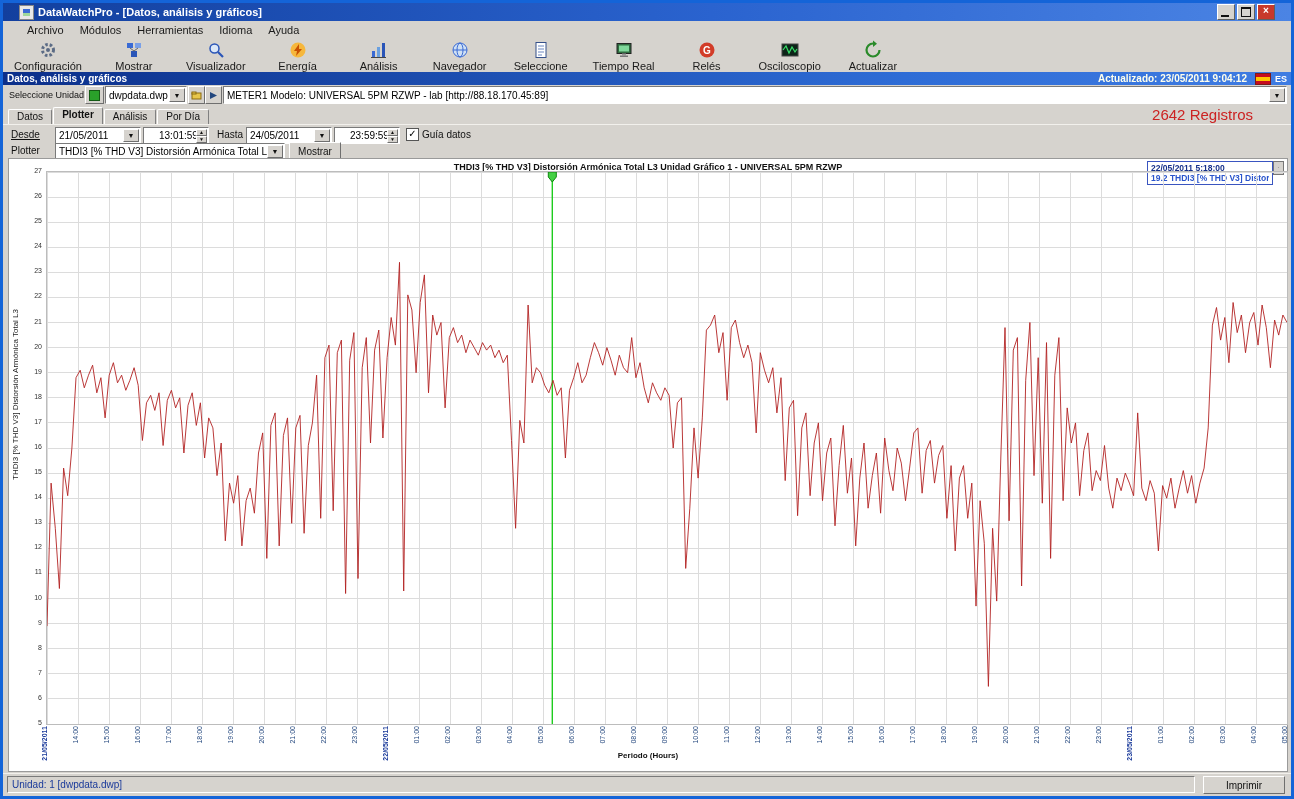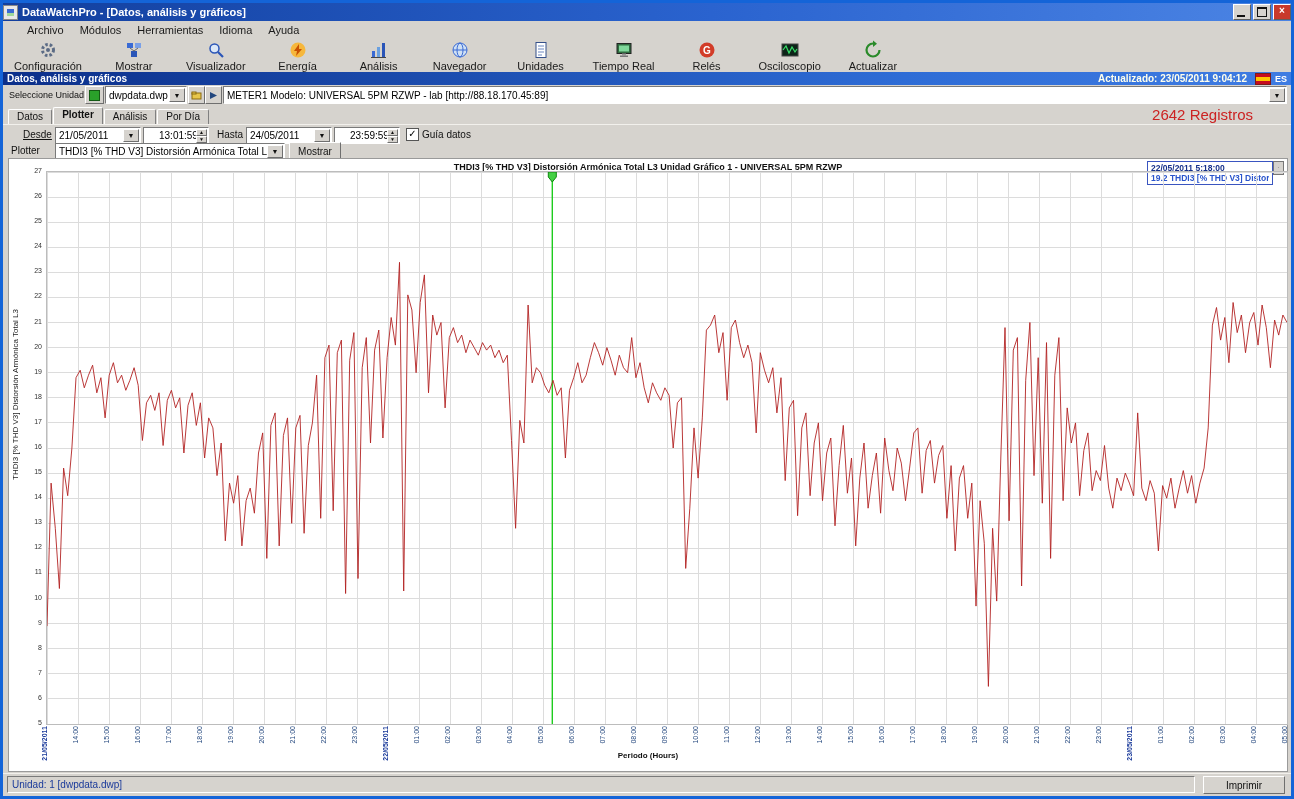--- a/index.html
+++ b/index.html
@@ -4,21 +4,21 @@
 <style>
   html,body{margin:0;padding:0;background:#555;}
   #page{position:relative;width:1294px;height:799px;overflow:hidden;
         font-family:"Liberation Sans","DejaVu Sans",sans-serif;
         -webkit-font-smoothing:antialiased;}
   .window{position:absolute;inset:0;border:3px solid #1464d8;background:#d6d3ce;}
 
   
   .titlebar{position:absolute;left:0;right:0;top:0;height:18px;
     background:linear-gradient(90deg,#123f9e 0%,#2a63cf 55%,#4b84e4 100%);
-    display:flex;align-items:center;padding:0 0;color:#fff;}
+    display:flex;align-items:center;padding:0 16px;color:#fff;}
   .titlebar .appicon{width:13px;height:13px;margin-right:4px;background:#e8e8e8;border:1px solid #888;
     display:flex;align-items:center;justify-content:center;}
   .titlebar .appicon i{display:block;width:7px;height:7px;background:
     linear-gradient(#3a6ad4 50%,#9fd89a 50%);}
   .titlebar .title{font-size:11px;font-weight:bold;white-space:nowrap;}
   .winbtns{margin-left:auto;display:flex;gap:2px;}
   .winbtn{width:16px;height:14px;background:#d6d3ce;border:1px solid;border-color:#fff #5f5f5f #5f5f5f #fff;
     font-size:9px;line-height:12px;text-align:center;color:#111;position:relative;}
   .winbtn.min::after{content:"";position:absolute;left:3px;right:5px;bottom:2px;height:2px;background:#111;}
   .winbtn.rest::after{content:"";position:absolute;left:3px;top:2px;width:8px;height:7px;
@@ -185,21 +185,21 @@
       <span class="tlabel">Navegador</span>
     </div>
     <div class="titem">
       <span class="ticon"><svg width="20" height="20" viewBox="0 0 20 20">
               <rect x="5" y="2.5" width="10" height="15" fill="#fff" stroke="#35508a"></rect>
               <line x1="7" y1="6" x2="13" y2="6" stroke="#6a86c0"></line>
               <line x1="7" y1="9" x2="13" y2="9" stroke="#6a86c0"></line>
               <line x1="7" y1="12" x2="13" y2="12" stroke="#6a86c0"></line>
               <line x1="7" y1="15" x2="11" y2="15" stroke="#6a86c0"></line>
             </svg></span>
-      <span class="tlabel">Unidades</span>
+      <span class="tlabel">Seleccione</span>
     </div>
     <div class="titem">
       <span class="ticon"><svg width="20" height="20" viewBox="0 0 20 20">
               <rect x="3" y="3.5" width="14" height="10" fill="#2f6b3f" stroke="#222"></rect>
               <rect x="5" y="5.5" width="10" height="6" fill="#7fd89a"></rect>
               <rect x="8" y="13.5" width="4" height="2" fill="#999"></rect>
               <rect x="6" y="15.5" width="8" height="1.5" fill="#777"></rect>
             </svg></span>
       <span class="tlabel">Tiempo Real</span>
     </div>
@@ -263,21 +263,21 @@
     <div class="tabs">
       <span class="tab">Datos</span>
       <span class="tab active">Plotter</span>
       <span class="tab">Análisis</span>
       <span class="tab">Por Día</span>
     </div>
     <span class="registros">2642 Registros</span>
   </div>
 
   <div class="tabpage">
-    <span class="flabel" style="left:20px;top:4px;text-decoration:underline;">Desde</span>
+    <span class="flabel" style="left:8px;top:4px;text-decoration:underline;">Desde</span>
     <span class="combo" style="left:52px;top:2px;width:84px;height:15px;">
       <span class="txt">21/05/2011</span>
       <span class="arrow">▼</span>
     </span>
     <span class="spin" style="left:140px;top:2px;width:64px;height:15px;">
       <span class="txt">13:01:59</span>
       <span class="spinbtns">
             <div>▲</div>
             <div>▼</div>
           </span>

